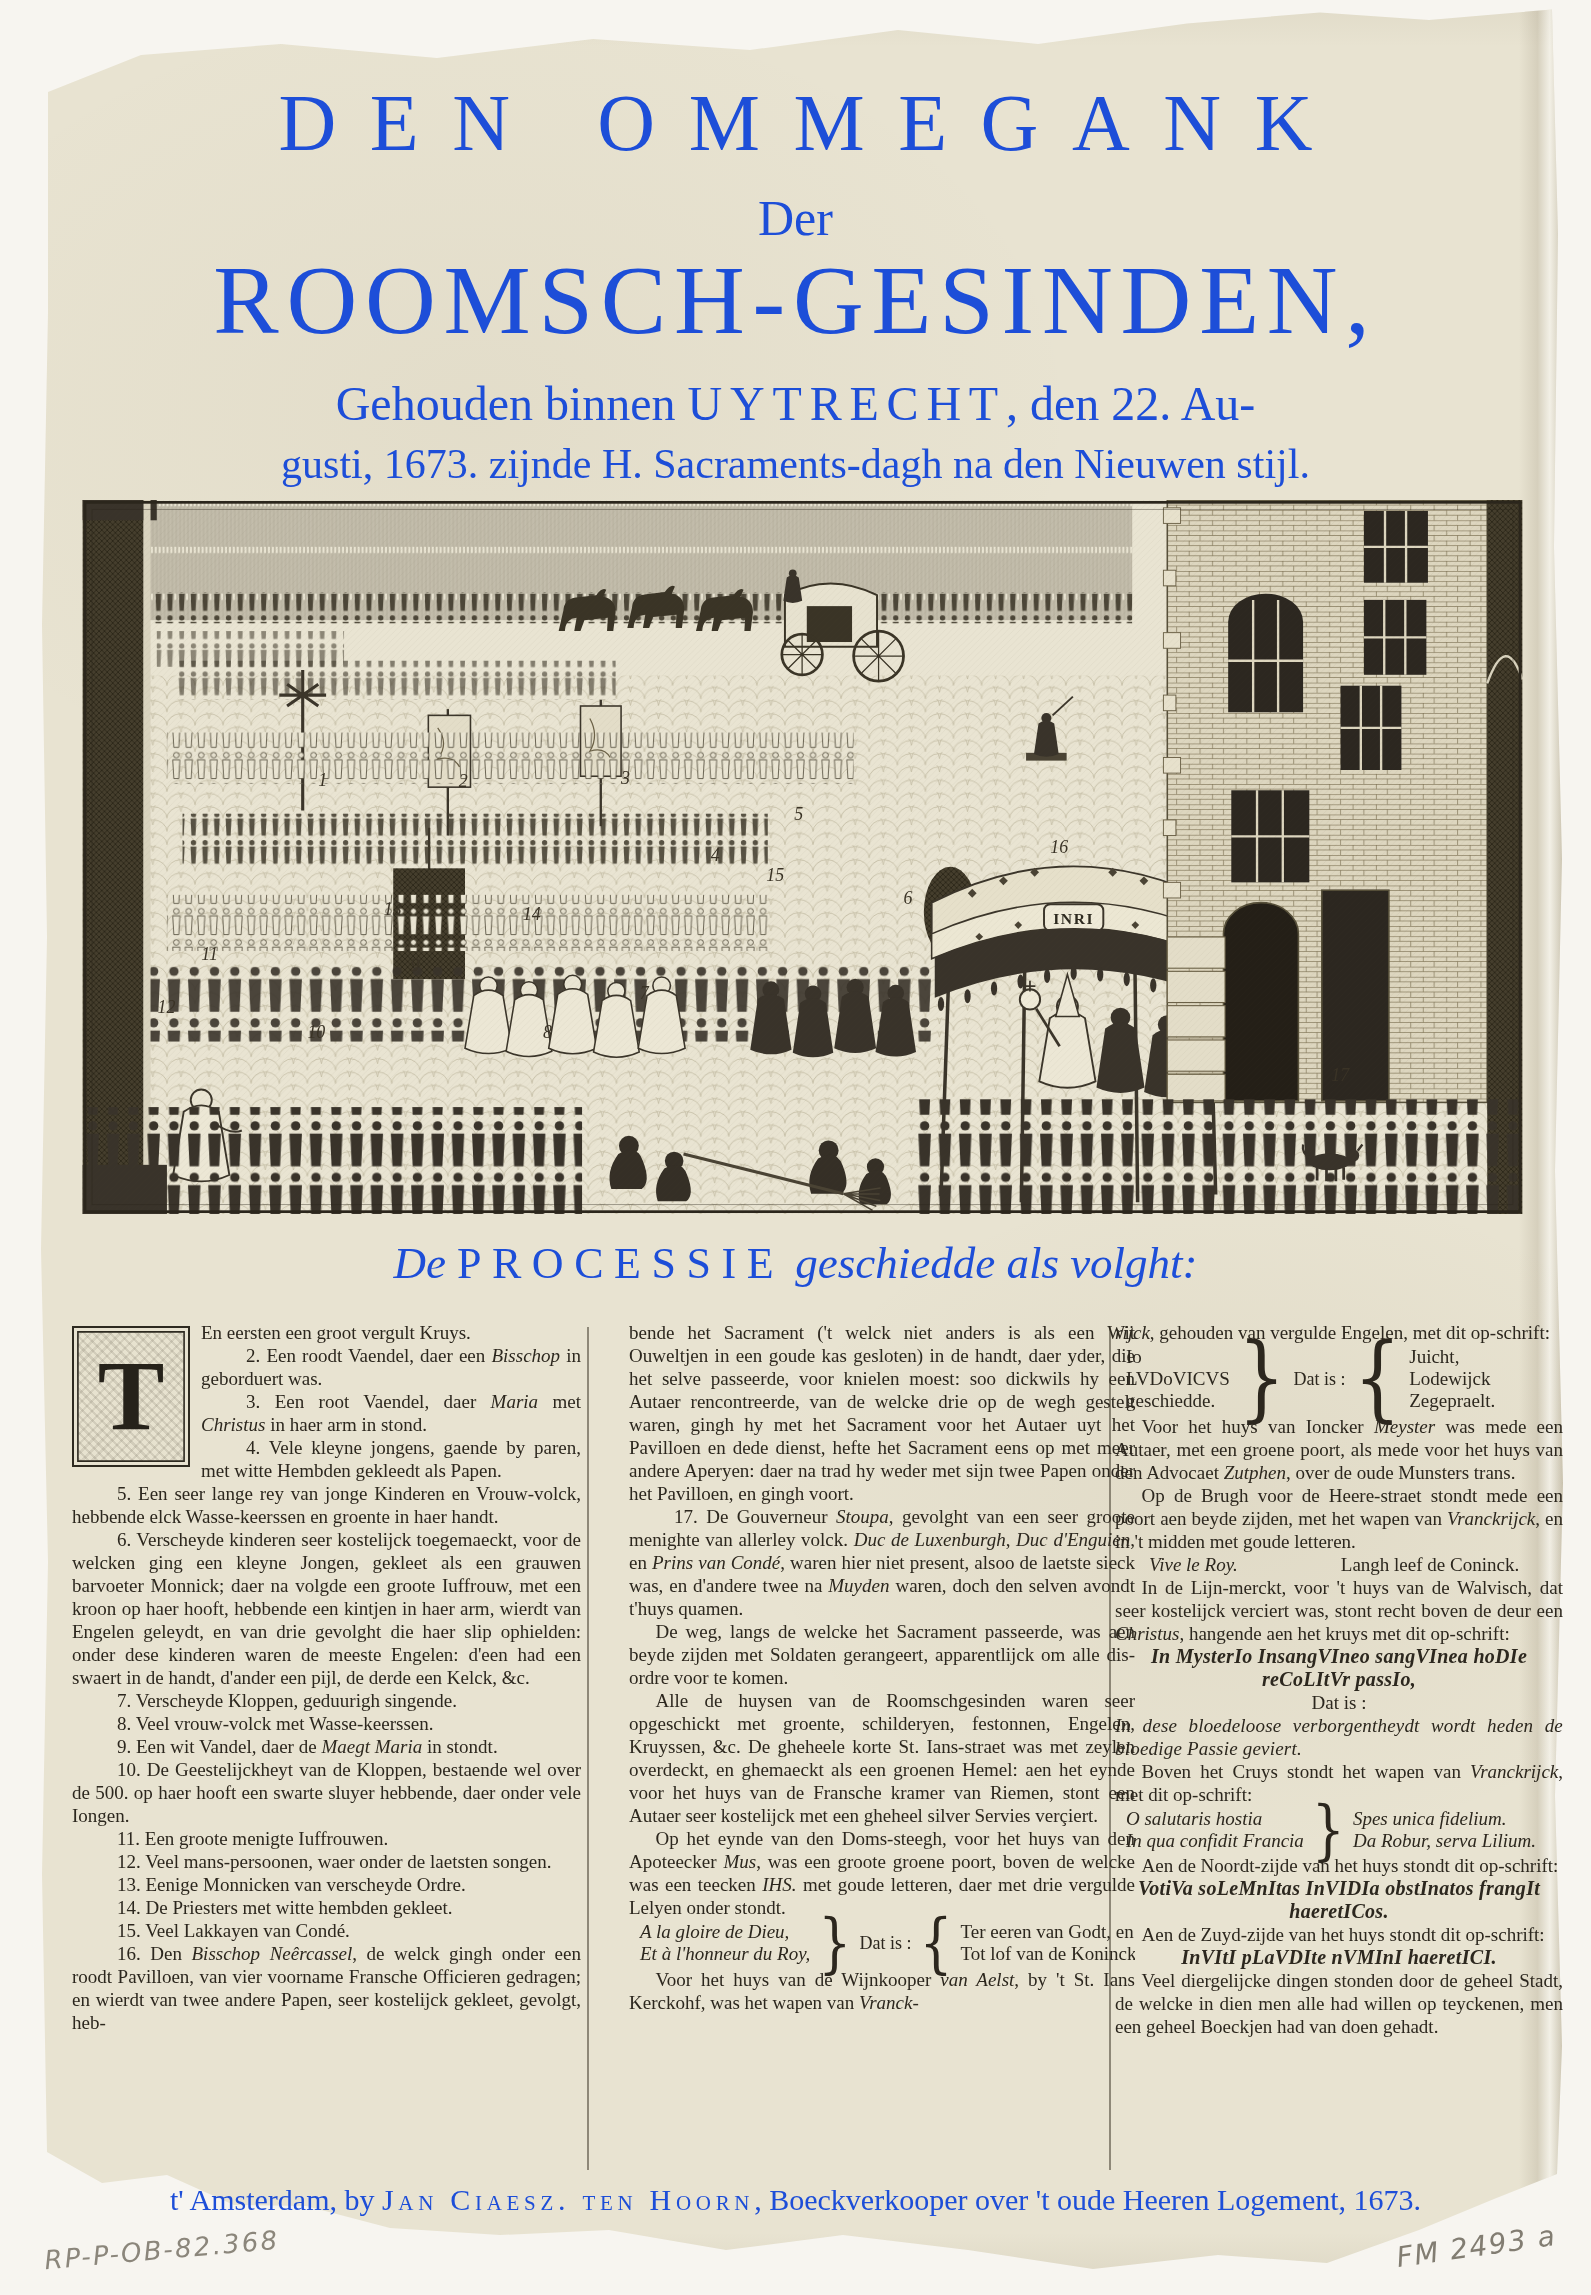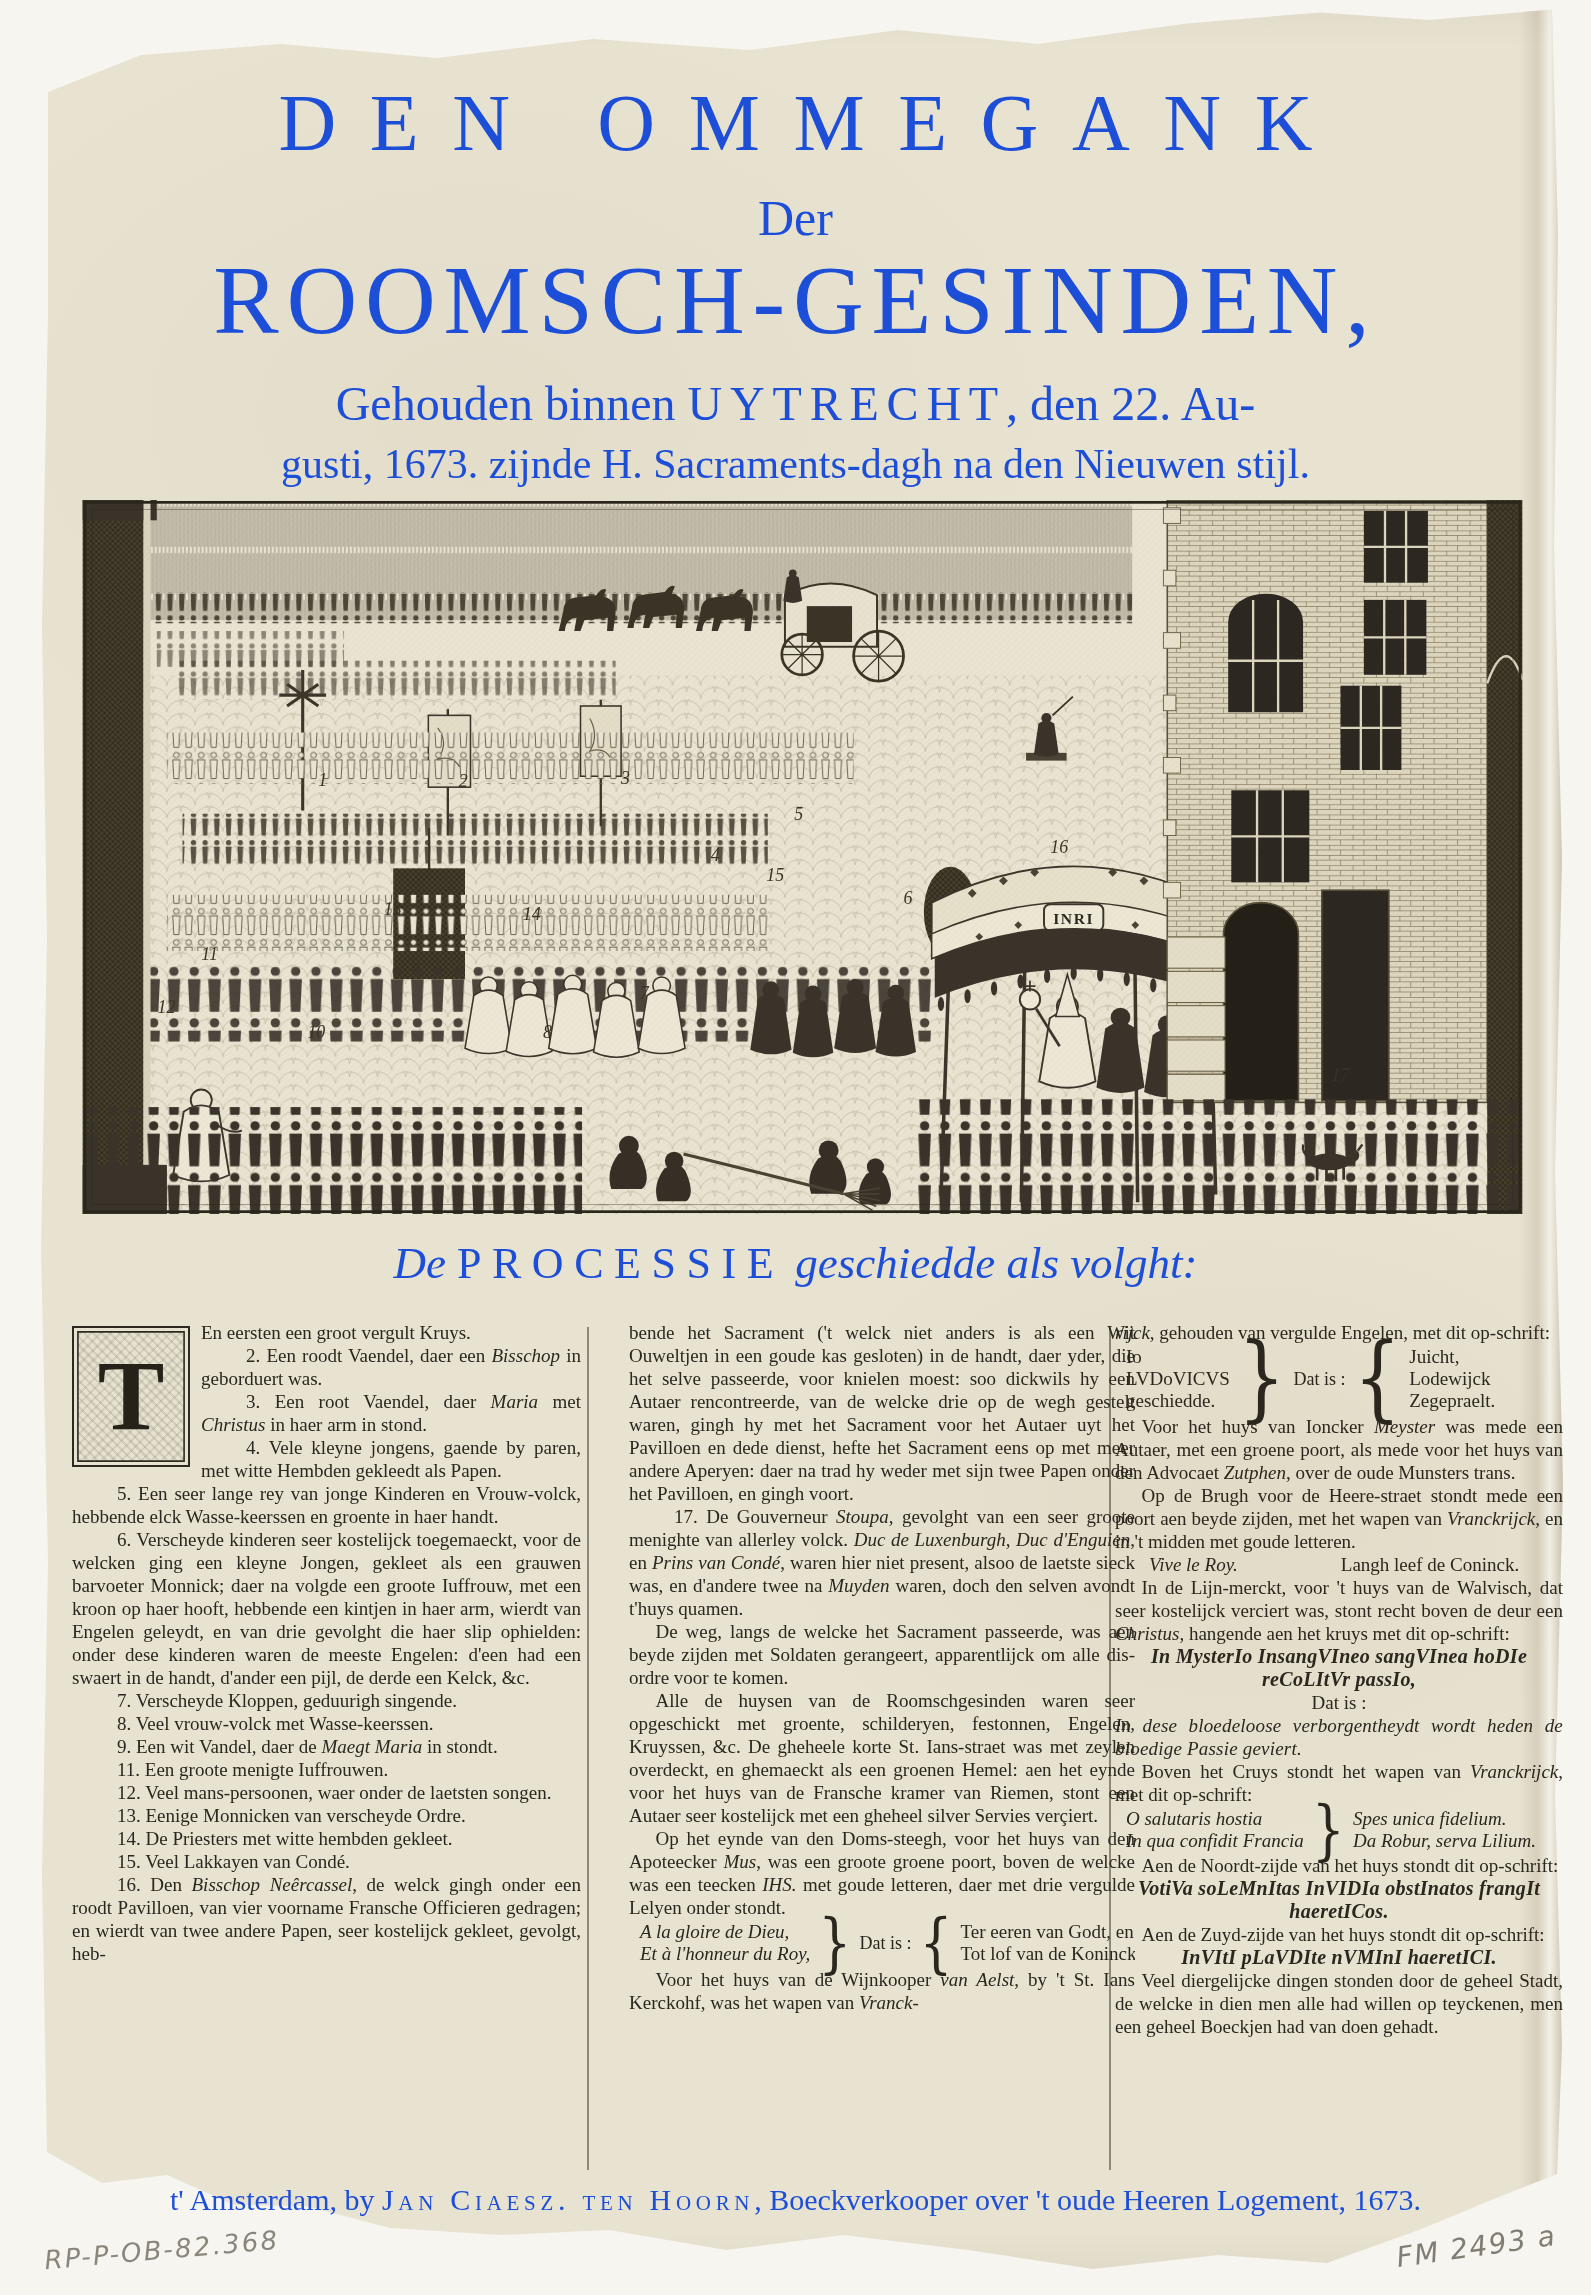--- a/index.html
+++ b/index.html
@@ -384,20 +384,21 @@
 <div class="col col1">
     <p class="para"><span class="drop">T</span>En eersten een groot vergult Kruys.</p>
     <p class="para ind2">2. Een roodt Vaendel, daer een <i>Bisschop</i> in geborduert was.</p>
     <p class="para ind2">3. Een root Vaendel, daer <i>Maria</i> met <i>Christus</i> in haer arm in stond.</p>
     <p class="para ind2">4. Vele kleyne jongens, gaende by paren, met witte Hembden gekleedt als Papen.</p>
     <p class="para ind2">5. Een seer lange rey van jonge Kinderen en Vrouw-volck, hebbende elck Wasse-keerssen en groente in haer handt.</p>
     <p class="para ind2">6. Verscheyde kinderen seer kostelijck toegemaeckt, voor de welcken ging een kleyne Jongen, gekleet als een grauwen barvoeter Monnick; daer na volgde een groote Iuffrouw, met een kroon op haer hooft, hebbende een kintjen in haer arm, wierdt van Engelen geleydt, en van drie gevolght die haer slip ophielden: onder dese kinderen waren de meeste Engelen: d'een had een swaert in de handt, d'ander een pijl, de derde een Kelck, &amp;c.</p>
     <p class="para ind2">7. Verscheyde Kloppen, geduurigh singende.</p>
     <p class="para ind2">8. Veel vrouw-volck met Wasse-keerssen.</p>
     <p class="para ind2">9. Een wit Vandel, daer de <i>Maegt Maria</i> in stondt.</p>
+    <p class="para ind2">10. De Geestelijckheyt van de Kloppen, bestaende wel over de 500. op haer hooft een swarte sluyer hebbende, daer onder vele Iongen.</p>
     <p class="para ind2">11. Een groote menigte Iuffrouwen.</p>
     <p class="para ind2">12. Veel mans-persoonen, waer onder de laetsten songen.</p>
     <p class="para ind2">13. Eenige Monnicken van verscheyde Ordre.</p>
     <p class="para ind2">14. De Priesters met witte hembden gekleet.</p>
     <p class="para ind2">15. Veel Lakkayen van Condé.</p>
     <p class="para ind2">16. Den <i>Bisschop Neêrcassel</i>, de welck gingh onder een roodt Pavilloen, van vier voorname Fransche Officieren gedragen; en wierdt van twee andere Papen, seer kostelijck gekleet, gevolgt, heb-</p>
   </div>
 <div class="colrule r1"></div>
 <div class="col col2">
     <p class="para">bende het Sacrament ('t welck niet anders is als een Wit Ouweltjen in een goude kas gesloten) in de handt, daer yder, die het selve passeerde, voor knielen moest: soo dickwils hy een Autaer rencontreerde, van de welcke drie op de wegh gestelt waren, gingh hy met het Sacrament voor het Autaer uyt het Pavilloen en dede dienst, hefte het Sacrament eens op met meer andere Aperyen: daer na trad hy weder met sijn twee Papen onder het Pavilloen, en gingh voort.</p>

